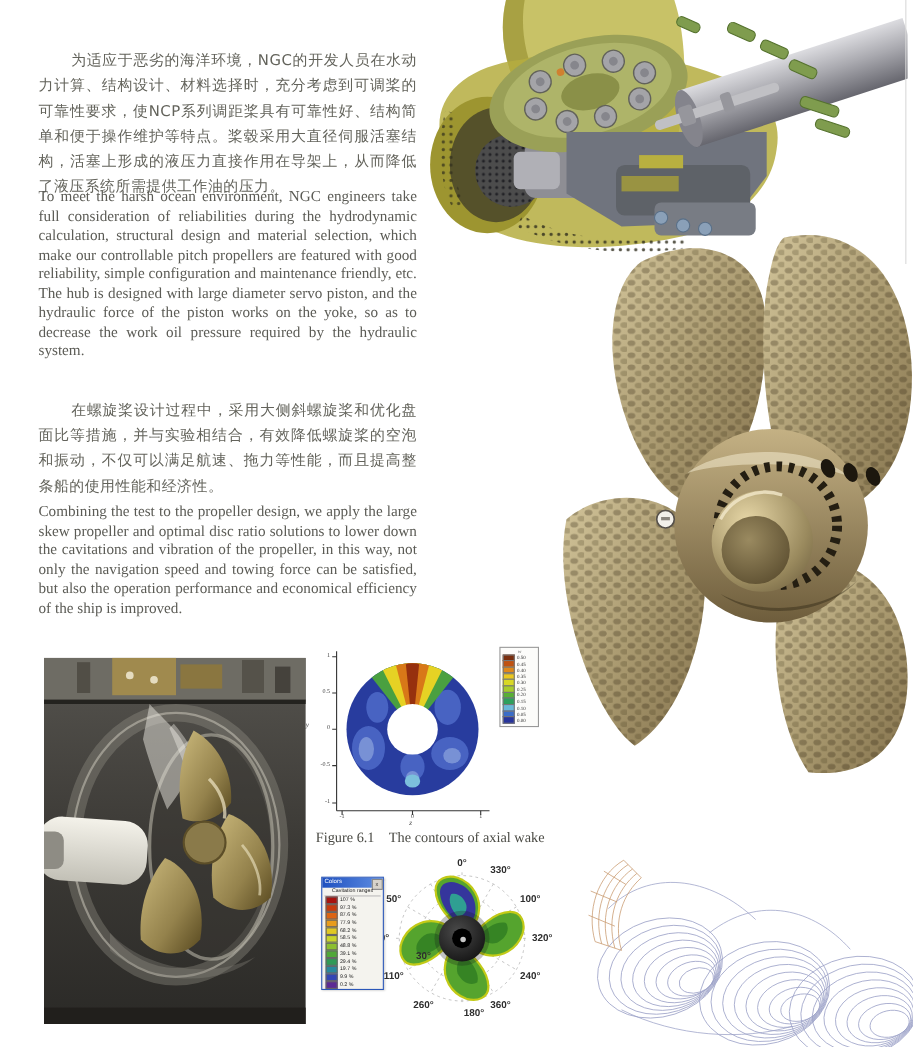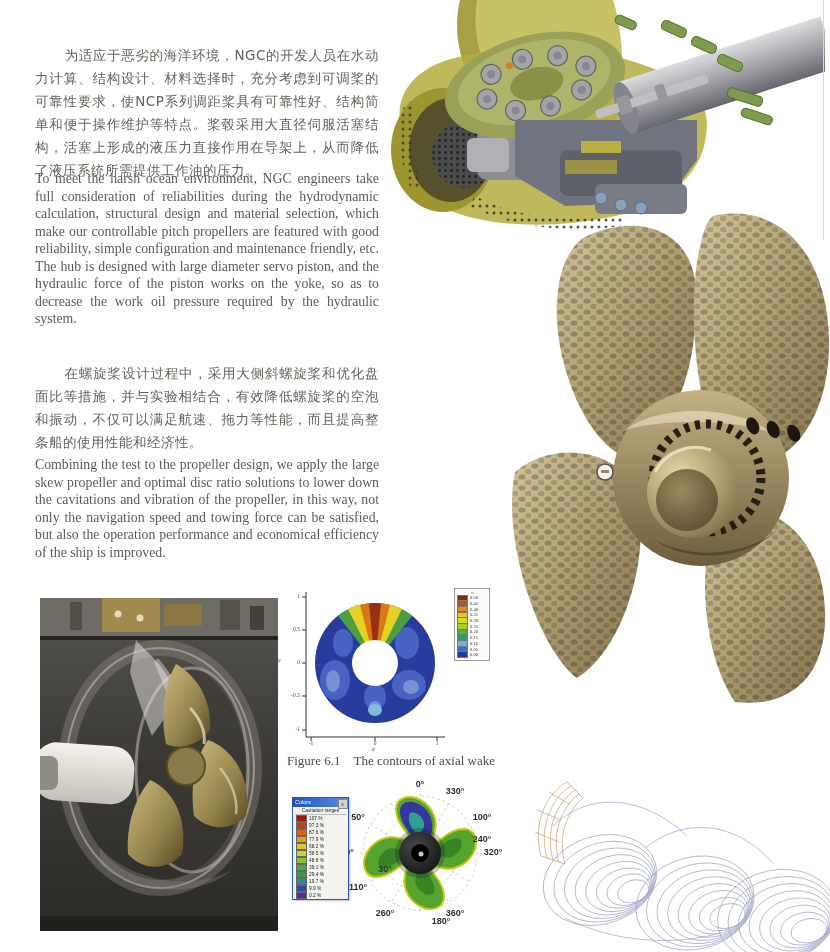--- a/index.html
+++ b/index.html
@@ -414,23 +414,23 @@
     <circle cx="80" cy="78" r="9" fill="#000"></circle>
     <circle cx="81" cy="79" r="2.5" fill="#c8c8c8"></circle>
   </svg>
 
   <span class="anglbl" style="left:407px;top:779px;">0°</span>
   <span class="anglbl" style="left:372px;top:816px;margin-top:48px;">30°</span>
   <span class="anglbl" style="left:345px;top:812px;">50°</span>
   <span class="anglbl" style="left:334px;top:847px;">90°</span>
   <span class="anglbl" style="left:345px;top:882px;">110°</span>
   <span class="anglbl" style="left:372px;top:908px;">260°</span>
-  <span class="anglbl" style="left:428px;top:916px;">180°</span>
+  <span class="anglbl" style="left:418px;top:916px;">180°</span>
   <span class="anglbl" style="left:442px;top:908px;">360°</span>
-  <span class="anglbl" style="left:469px;top:834px;">240°</span>
+  <span class="anglbl" style="left:469px;top:882px;">240°</span>
   <span class="anglbl" style="left:480px;top:847px;">320°</span>
   <span class="anglbl" style="left:469px;top:812px;">100°</span>
   <span class="anglbl" style="left:442px;top:786px;">330°</span>
 
   <div class="legend">
     <div class="legend-title">
       <span>Colors</span>
       <span class="legend-x">x</span>
     </div>
     <div class="legend-hdr">Cavitation ranges</div>

